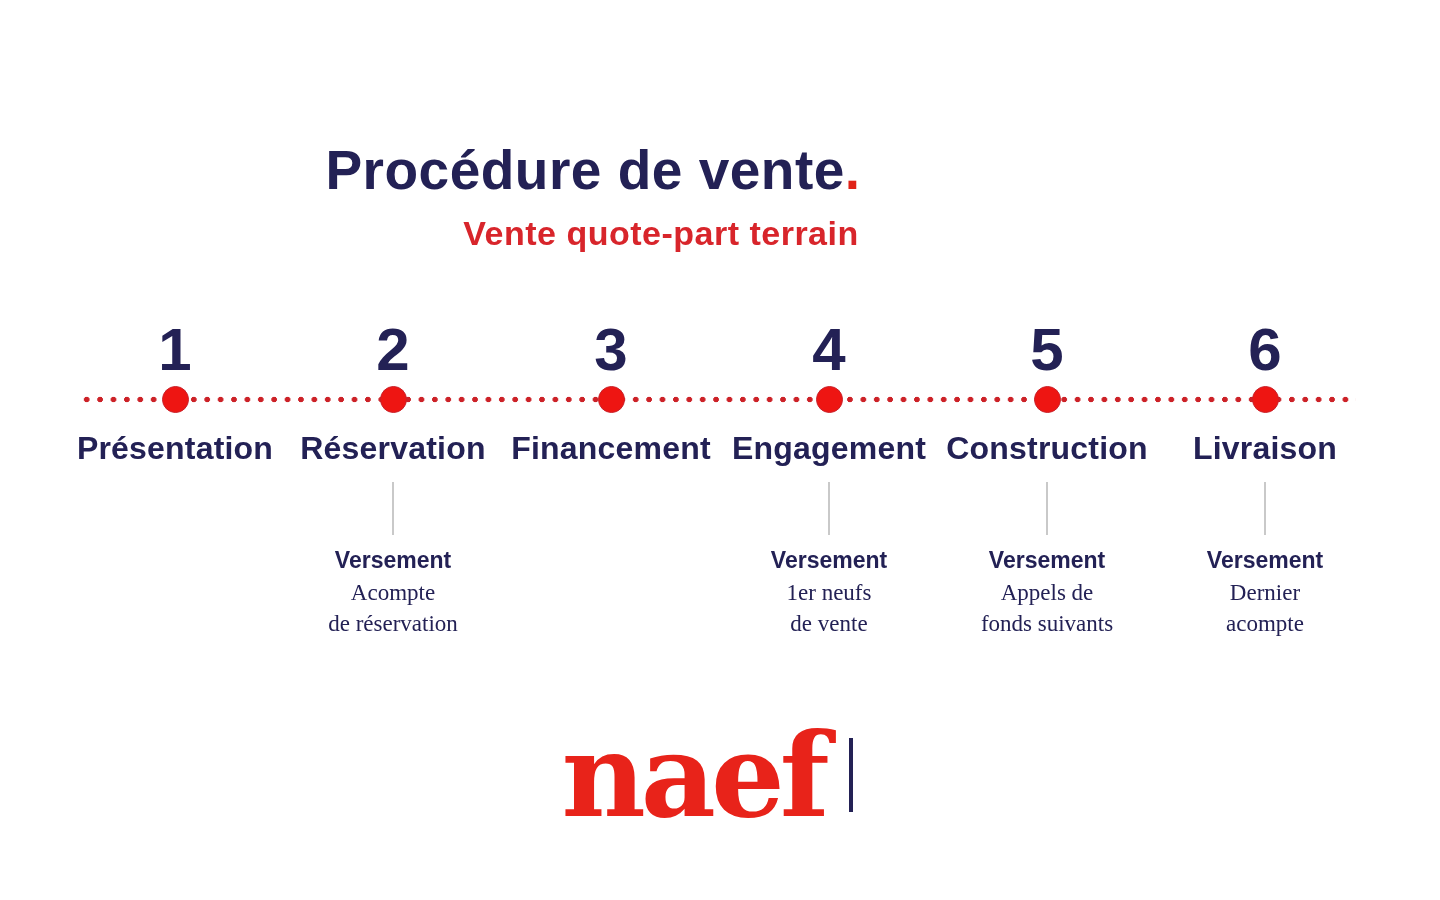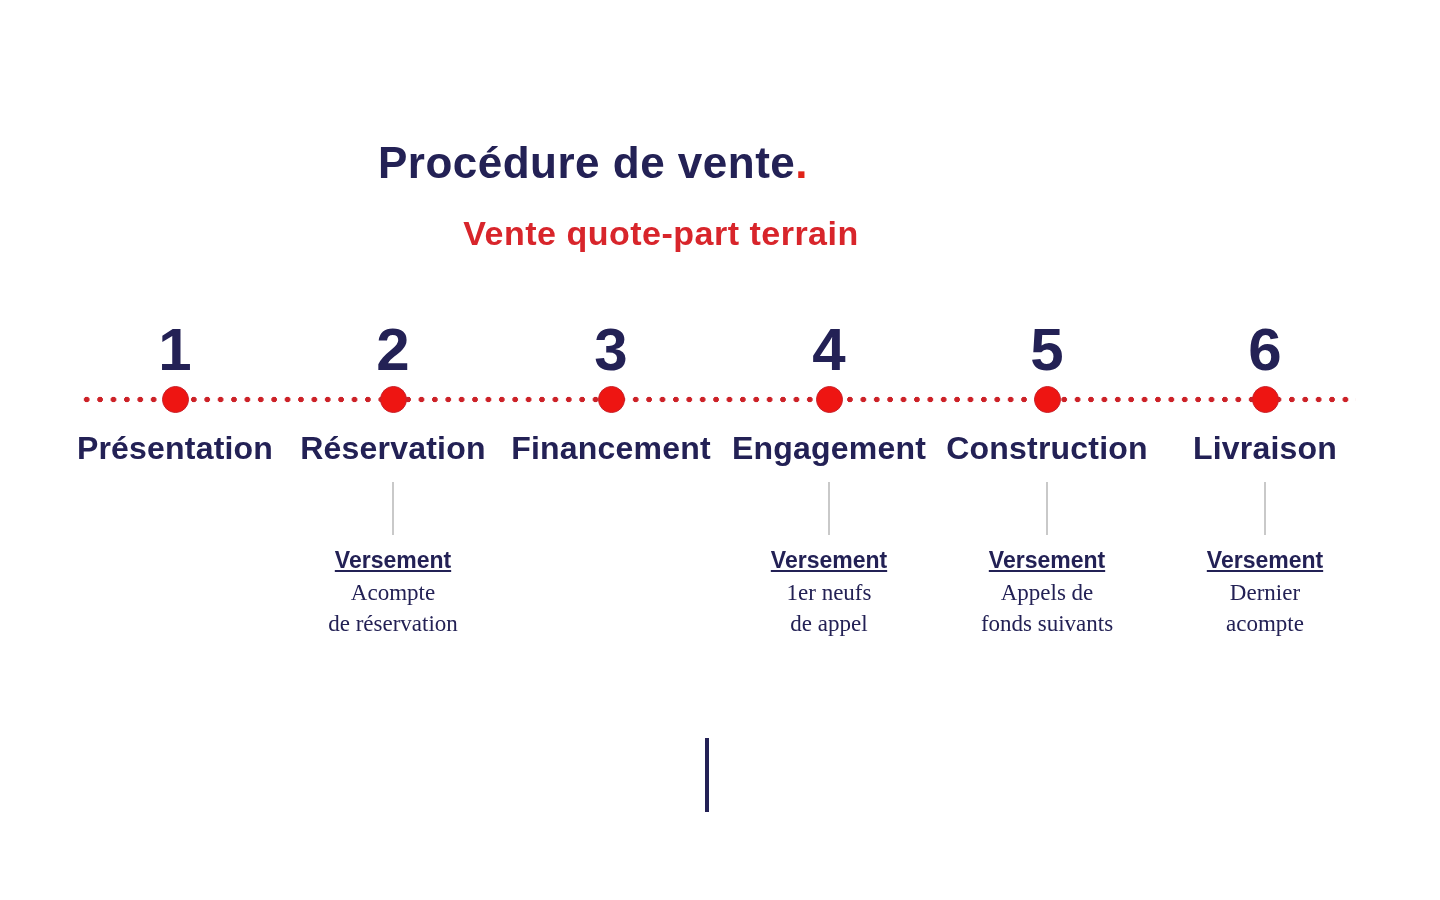--- a/index.html
+++ b/index.html
@@ -2,21 +2,21 @@
 <html><head>
 <meta charset="utf-8">
 <style>
   * { margin:0; padding:0; box-sizing:border-box; }
   html,body { width:1440px; height:900px; background:#ffffff; overflow:hidden; }
   body { position:relative; font-family:"Liberation Sans", sans-serif; color:#232155; }
 
   
   .title {
     position:absolute; top:138px; left:0; width:1186px;
-    text-align:center; font-size:44px; font-weight:700;
+    text-align:center; font-size:55px; font-weight:700;
     color:#232155; letter-spacing:0.5px;
   }
   .title .dot { color:#e02318; }
   .subtitle {
     position:absolute; top:214px; left:0; width:1322px;
     text-align:center; font-size:34px; font-weight:700;
     color:#d8252b; letter-spacing:0.5px;
   }
 
   
@@ -32,21 +32,21 @@
   .step { width:218px; display:flex; flex-direction:column; align-items:center; text-align:center; }
   .step-number { font-size:60px; font-weight:700; line-height:60px; height:60px; color:#232155; }
   .step-dot {
     width:27px; height:27px; border-radius:50%;
     background:#ee1512; border:1px solid #c92029;
     margin-top:6px;
   }
   .step-label { margin-top:17px; font-size:32px; font-weight:700; color:#232155; letter-spacing:0.2px; }
   .connector { width:2px; height:53px; background:#c9c9c9; margin-top:15px; }
   .versement { margin-top:10px; font-size:23px; line-height:31.5px; color:#232155; }
-  .versement .v-title { font-weight:700; display:block;text-decoration:underline; }
+  .versement .v-title { font-weight:700; display:block; }
   .versement .v-line { display:block; font-weight:400;font-family:Liberation Serif, serif; }
 
   
   .brand {
     position:absolute; top:700px; left:0; width:1440px; height:150px;
     display:flex; justify-content:center; align-items:center;
   }
   .brand-naef {
     font-family:"DejaVu Serif", serif; font-weight:700;
     font-size:116px; line-height:1; color:#e8231a;
@@ -91,21 +91,21 @@
     </div>
 
     <div class="step">
       <div class="step-number">4</div>
       <div class="step-dot"></div>
       <div class="step-label">Engagement</div>
       <div class="connector"></div>
       <div class="versement">
         <span class="v-title">Versement</span>
         <span class="v-line">1er neufs</span>
-        <span class="v-line">de appel</span>
+        <span class="v-line">de vente</span>
       </div>
     </div>
 
     <div class="step">
       <div class="step-number">5</div>
       <div class="step-dot"></div>
       <div class="step-label">Construction</div>
       <div class="connector"></div>
       <div class="versement">
         <span class="v-title">Versement</span>
@@ -123,14 +123,15 @@
         <span class="v-title">Versement</span>
         <span class="v-line">Dernier</span>
         <span class="v-line">acompte</span>
       </div>
     </div>
 
   </div>
 </div>
 
 <div class="brand">
+  <div class="brand-naef">naef</div>
   <div class="brand-divider"></div>
 </div>
 
 </body></html>

